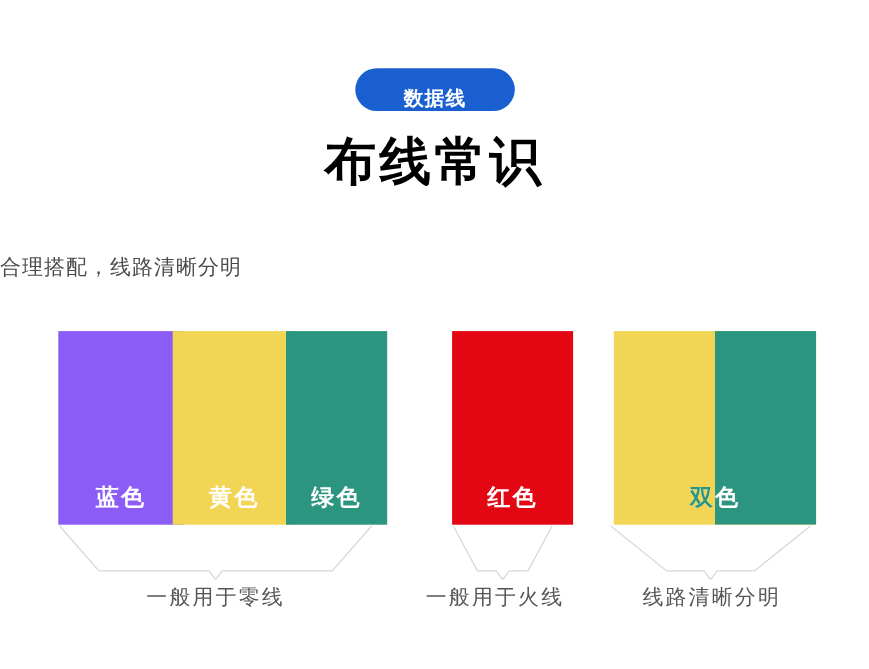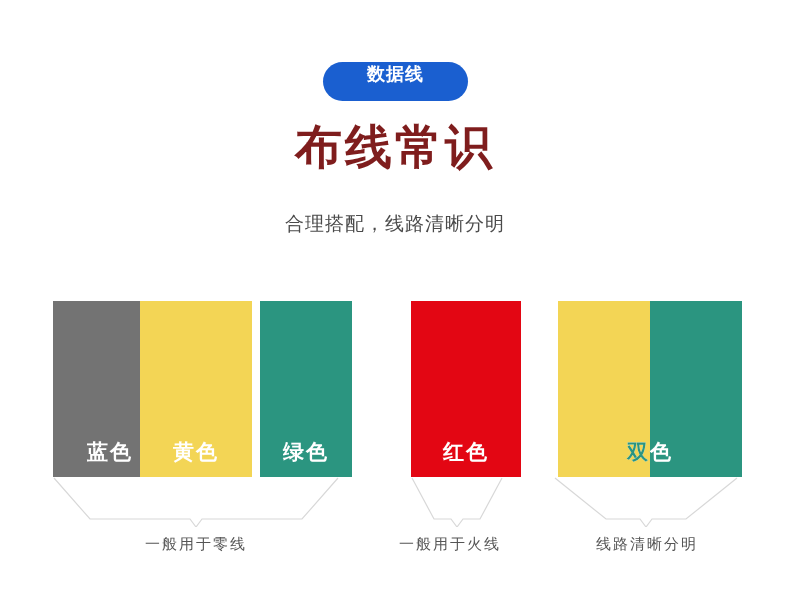--- a/index.html
+++ b/index.html
@@ -21,45 +21,45 @@
   
   .badge {
     position: absolute;
     left: 323px;
     top: 62px;
     width: 145px;
     height: 39px;
     background: #1a5fd0;
     border-radius: 20px;
     display: flex;
-    align-items: flex-start;
+    align-items: flex-end;
     justify-content: center;
     color: #ffffff;
     font-size: 18px;
     font-weight: bold;
     letter-spacing: 1px;
   }
   .main-title {
     position: absolute;
     left: 0;
     top: 118px;
     width: 790px;
     text-align: center;
-    color: #7f1d1d;
+    color: #000000;
     font-size: 47px;
     font-weight: bold;
     letter-spacing: 3px;
     line-height: 58px;
   }
   .subtitle {
     position: absolute;
     left: 0;
-    top: 210px;
+    top: 230px;
     width: 790px;
-    text-align: center;
+    text-align: left;
     color: #4a4a4a;
     font-size: 19px;
     letter-spacing: 1px;
     line-height: 28px;
   }
 
   
   .swatch {
     position: absolute;
     top: 301px;
@@ -70,22 +70,22 @@
     position: absolute;
     left: 0;
     right: 0;
     bottom: 11px;
     text-align: center;
     color: #ffffff;
     font-size: 21px;
     font-weight: bold;
     letter-spacing: 2px;
   }
-  .swatch-blue   { left: 53px;  width: 114px;  background: #737373; padding-left: 42px; }
-  .swatch-yellow { left: 140px; width: 112px;  background: #f3d555; }
+  .swatch-blue   { left: 53px;  width: 114px;  background: #8b5cf6; padding-left: 42px; }
+  .swatch-yellow { left: 157px; width: 112px;  background: #f3d555; }
   .swatch-green  { left: 260px; width: 92px;  background: #2b9580; }
   .swatch-red    { left: 411px; width: 110px;  background: #e30613; }
 
   
   .swatch-dual   { left: 558px; width: 184px; background: #f3d555; }
   .swatch-dual .dual-right {
     position: absolute;
     left: 92px;
     top: 0;
     width: 92px;
@@ -113,21 +113,21 @@
     height: 50px;
   }
   .bracket svg { display: block; }
 
   
   .caption {
     position: absolute;
     top: 529px;
     text-align: center;
     color: #555555;
-    font-size: 15px;
+    font-size: 19px;
     letter-spacing: 2px;
     line-height: 30px;
   }
   .cap-neutral { left: 48px;  width: 296px; }
   .cap-live    { left: 360px; width: 180px; }
   .cap-ground  { left: 552px; width: 190px; }
 </style>
 </head>
 <body>
 

